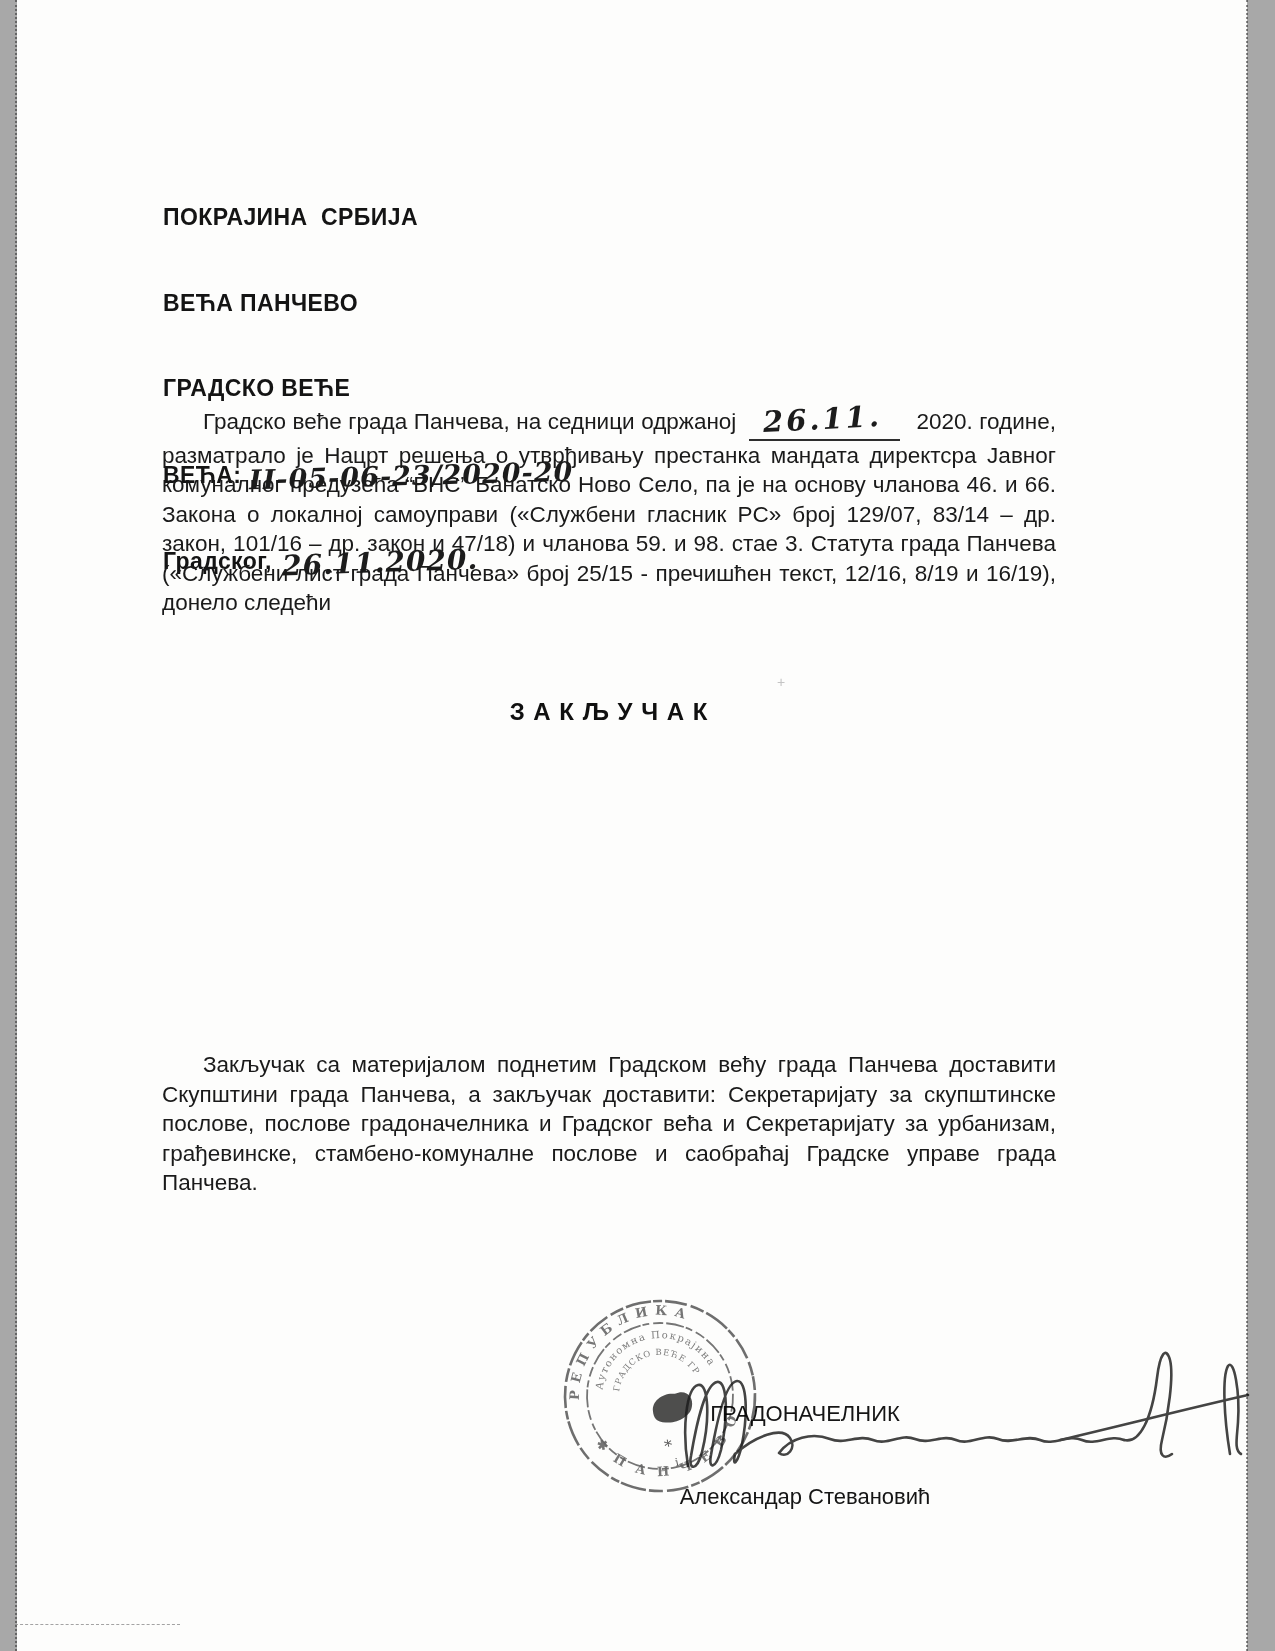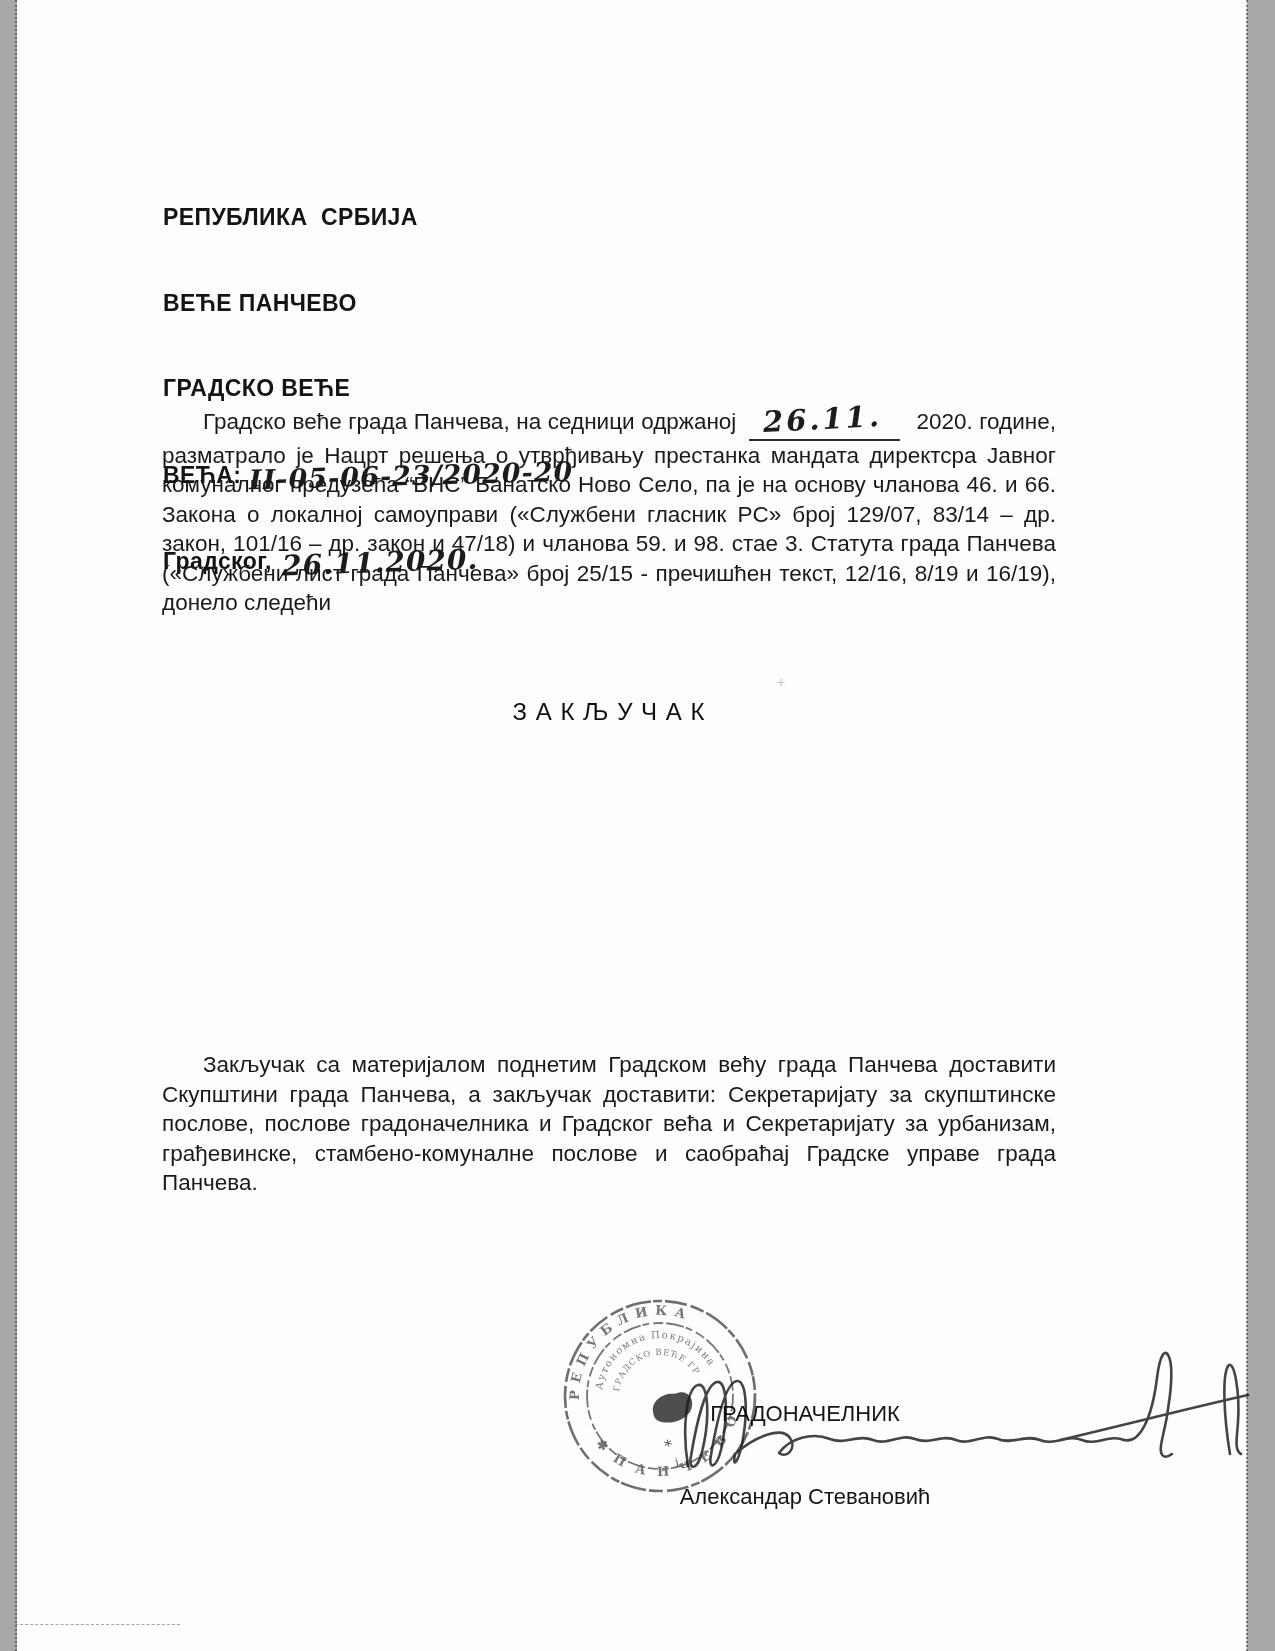--- a/index.html
+++ b/index.html
@@ -20,43 +20,43 @@
   .hand-place{display:inline-block;font-size:28px;letter-spacing:1px;margin-left:10px;
               transform:rotate(-2deg) translateY(3px);}
 
   .par{position:absolute;left:162px;width:894px;font-size:22.5px;line-height:29.5px;
        text-align:justify;text-indent:41px;color:#1a1a1a;}
   .fill-line{display:inline-block;text-indent:0;border-bottom:2px solid #2e2e2e;
              padding:0 18px 2px 14px;margin:0 10px 0 6px;}
   .hand-date{display:inline-block;font-size:29px;letter-spacing:3px;transform:rotate(-3deg);}
 
   .doc-title{position:absolute;left:162px;top:698px;width:894px;text-align:center;
-             font-weight:normal;font-size:24px;letter-spacing:1px;color:#101010;white-space:pre;}
+             font-weight:bold;font-size:24px;letter-spacing:1px;color:#101010;white-space:pre;}
 
   .sig{position:absolute;left:540px;top:1345px;width:530px;text-align:center;font-weight:normal;
        font-size:22px;line-height:27.5px;color:#151515;white-space:pre;}
 
   .svg-layer{position:absolute;left:540px;top:1268px;width:720px;height:240px;
              mix-blend-mode:multiply;pointer-events:none;}
 
   .dash-artifact{position:absolute;left:15px;top:1624px;width:165px;height:0;
                  border-top:1px dashed #8d8d8d;opacity:.8;}
   .plus-artifact{position:absolute;left:777px;top:674px;color:#c4c4c4;font-size:14px;}
 </style>
 </head>
 <body>
 
 <div class="canvas">
   <div class="paper"></div>
   <div class="edge edge-left"></div>
   <div class="edge edge-right"></div>
 
   <div class="hdr">
-    <div>РЕПУБЛИКА  СРБИЈА</div>
-    <div>ВЕЋЕ ПАНЧЕВО</div>
+    <div>ПОКРАЈИНА  СРБИЈА</div>
+    <div>ВЕЋА ПАНЧЕВО</div>
     <div>ГРАДСКО ВЕЋЕ</div>
     <div class="hdr-row"><span>ВЕЋА:</span><span class="hand hand-number">II-05-06-23/2020-20</span></div>
     <div class="hdr-row"><span>Градског,</span><span class="hand hand-place">26.11.2020.</span></div>
   </div>
 
   <div class="par" style="top:405px">
     <span>Градско веће града Панчева, на седници одржаној</span>
     <span class="fill-line"><span class="hand hand-date">26.11.</span></span>
     <span>2020. године, разматрало је Нацрт решења о утврђивању престанка мандата директсра Јавног комуналног предузећа “БНС” Банатско Ново Село, па је на основу чланова 46. и 66. Закона о локалној самоуправи («Службени гласник РС» број 129/07, 83/14 – др. закон, 101/16 – др. закон и 47/18) и чланова 59. и 98. стае 3. Статута града Панчева («Службени лист града Панчева» број 25/15 - пречишћен текст, 12/16, 8/19 и 16/19), донело следећи</span>
   </div>

